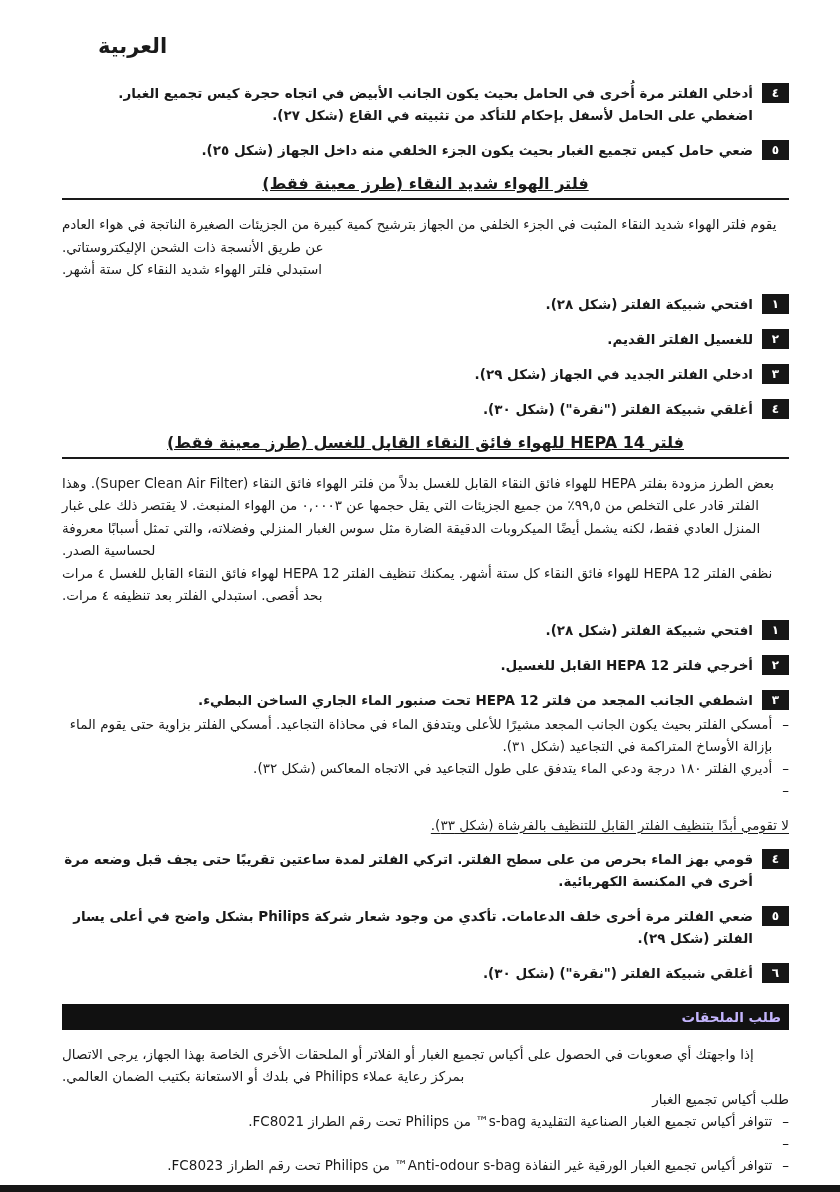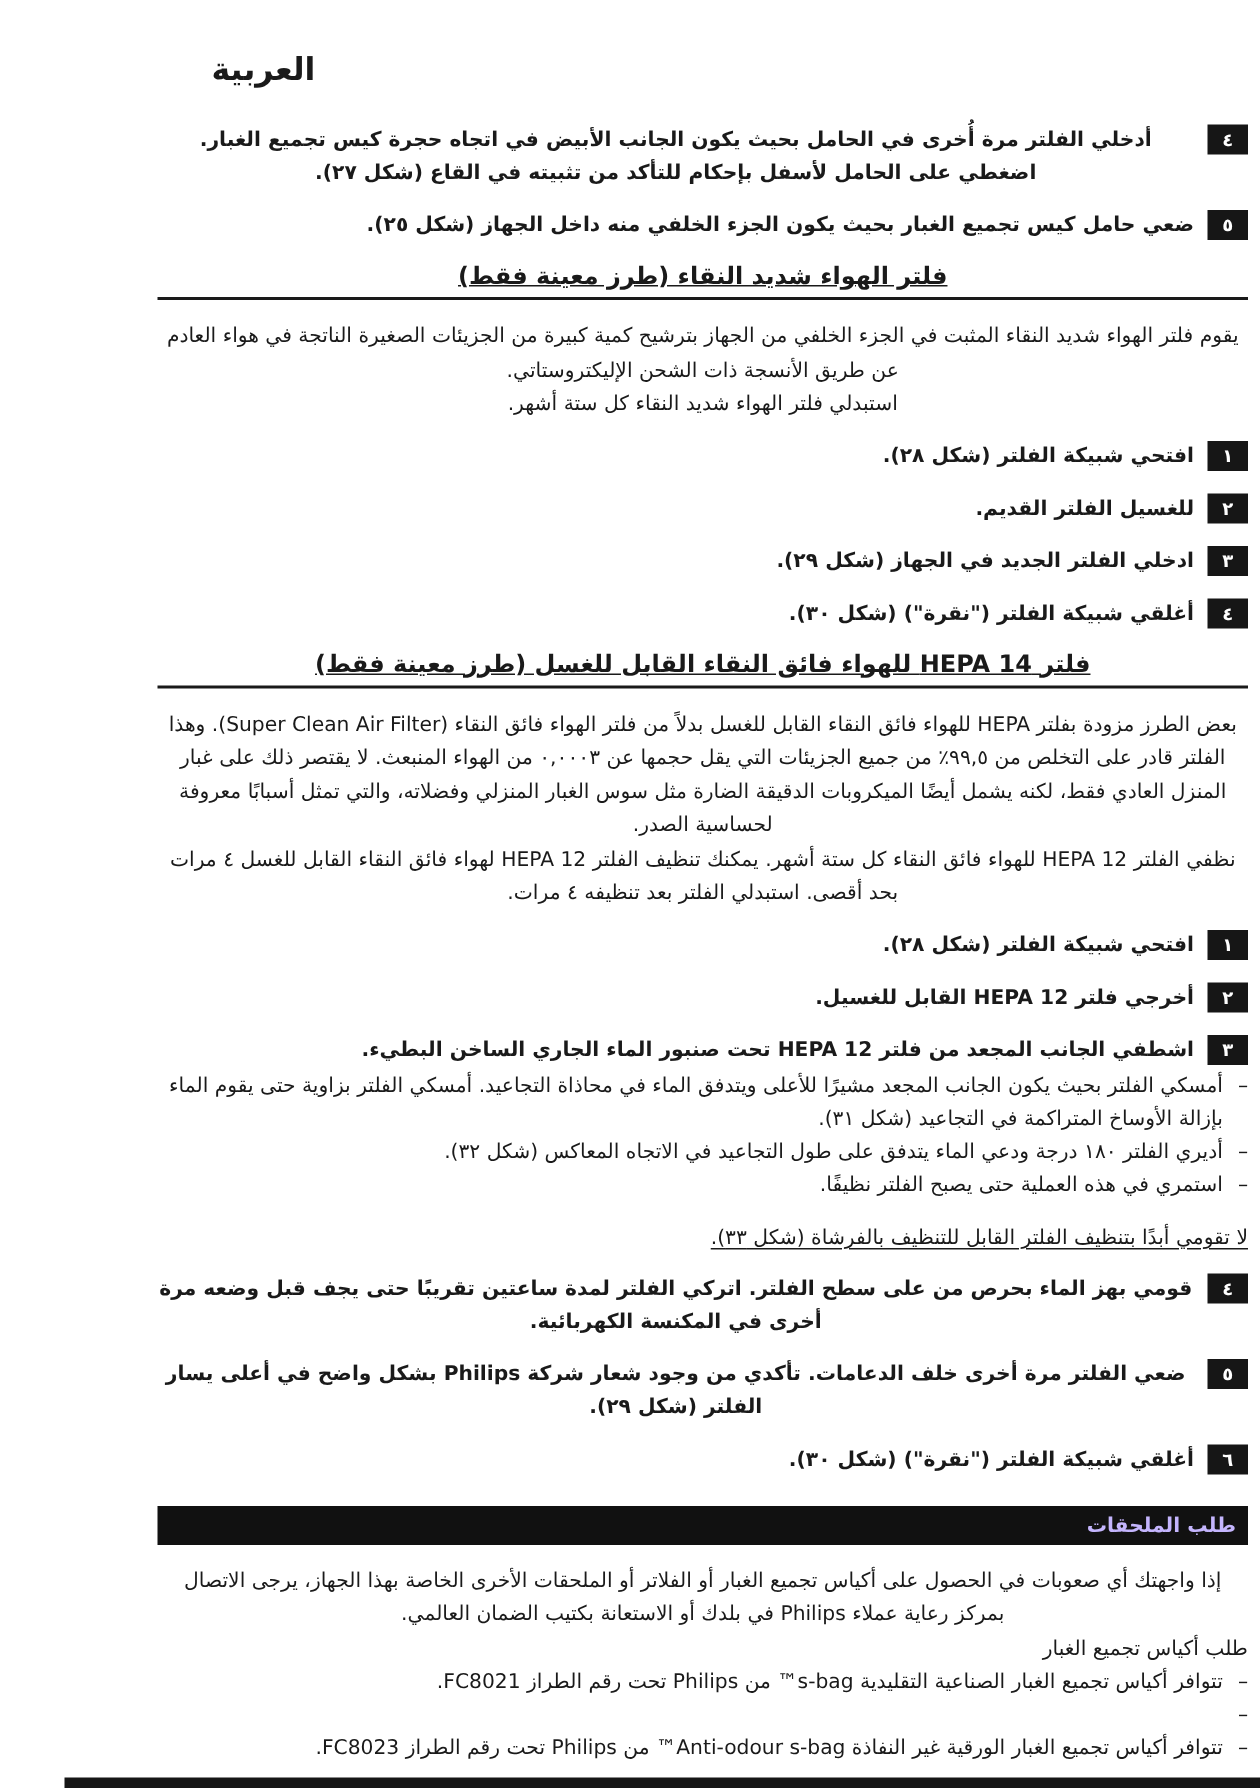--- a/index.html
+++ b/index.html
@@ -4,53 +4,53 @@
 <style>
   html,body { margin:0; padding:0; }
   body {
     width:840px; height:1192px;
     background:#ffffff;
     color:#1a1a1a;
     font-family:"DejaVu Sans", sans-serif;
     position:relative;
     overflow:hidden;
   }
-  .page { position:absolute; inset:0; direction:rtl;margin-left:43px; }
+  .page { position:absolute; inset:0; direction:rtl; }
   .content { position:absolute; top:0; left:62px; width:727px; }
 
   .lang-title {
     direction:rtl;
     text-align:left;
     padding-left:36px;
     font-size:21px;
     font-weight:bold;
     margin:34px 0 24px 0;
   }
 
   .step { display:flex; align-items:flex-start; gap:9px; margin:0 0 13px 0; }
   .badge {
     flex:0 0 auto;
     min-width:27px; height:20px;
     background:#161616; color:#ffffff;
     font-size:12px; font-weight:bold;
     line-height:20px; text-align:center;
     margin-top:1px;
   }
-  .step-text { font-size:13.5px; font-weight:bold; line-height:22px; text-align:center; }
+  .step-text { font-size:13.5px; font-weight:bold; line-height:22px; text-align:right; }
 
   .section-header {
     font-size:16px; font-weight:bold;
     text-align:center;
     padding-bottom:5px;
     border-bottom:2.5px solid #1a1a1a;
     margin:6px 0 13px 0;
     text-decoration:underline;
   }
 
-  p.body { font-size:13.5px; line-height:22.5px; margin:0; text-align:center; }
+  p.body { font-size:13.5px; line-height:22.5px; margin:0; text-align:left; }
   .para-gap { height:12px; }
 
   .bullet { display:flex; align-items:flex-start; gap:10px; font-size:13.5px; line-height:22px; }
   .bullet .dash { flex:0 0 auto; }
   .bullet .bullet-text { text-align:right; }
 
   .warning {
     font-size:13.5px; font-weight:normal;
     text-decoration:underline;
     text-underline-offset:3px;
@@ -138,21 +138,20 @@
     <div class="bullet">
       <span class="dash">–</span>
       <div class="bullet-text">أمسكي الفلتر بحيث يكون الجانب المجعد مشيرًا للأعلى ويتدفق الماء في محاذاة التجاعيد. أمسكي الفلتر بزاوية حتى يقوم الماء بإزالة الأوساخ المتراكمة في التجاعيد (شكل ٣١).</div>
     </div>
     <div class="bullet">
       <span class="dash">–</span>
       <div class="bullet-text">أديري الفلتر ١٨٠ درجة ودعي الماء يتدفق على طول التجاعيد في الاتجاه المعاكس (شكل ٣٢).</div>
     </div>
     <div class="bullet">
       <span class="dash">–</span>
-      <div class="bullet-text">استمري في هذه العملية حتى يصبح الفلتر نظيفًا.</div>
     </div>
 
     <div class="warning">لا تقومي أبدًا بتنظيف الفلتر القابل للتنظيف بالفرشاة (شكل ٣٣).</div>
 
 
     <div class="step">
       <span class="badge">٤</span>
       <div class="step-text">قومي بهز الماء بحرص من على سطح الفلتر. اتركي الفلتر لمدة ساعتين تقريبًا حتى يجف قبل وضعه مرة أخرى في المكنسة الكهربائية.</div>
     </div>
     <div class="step">

